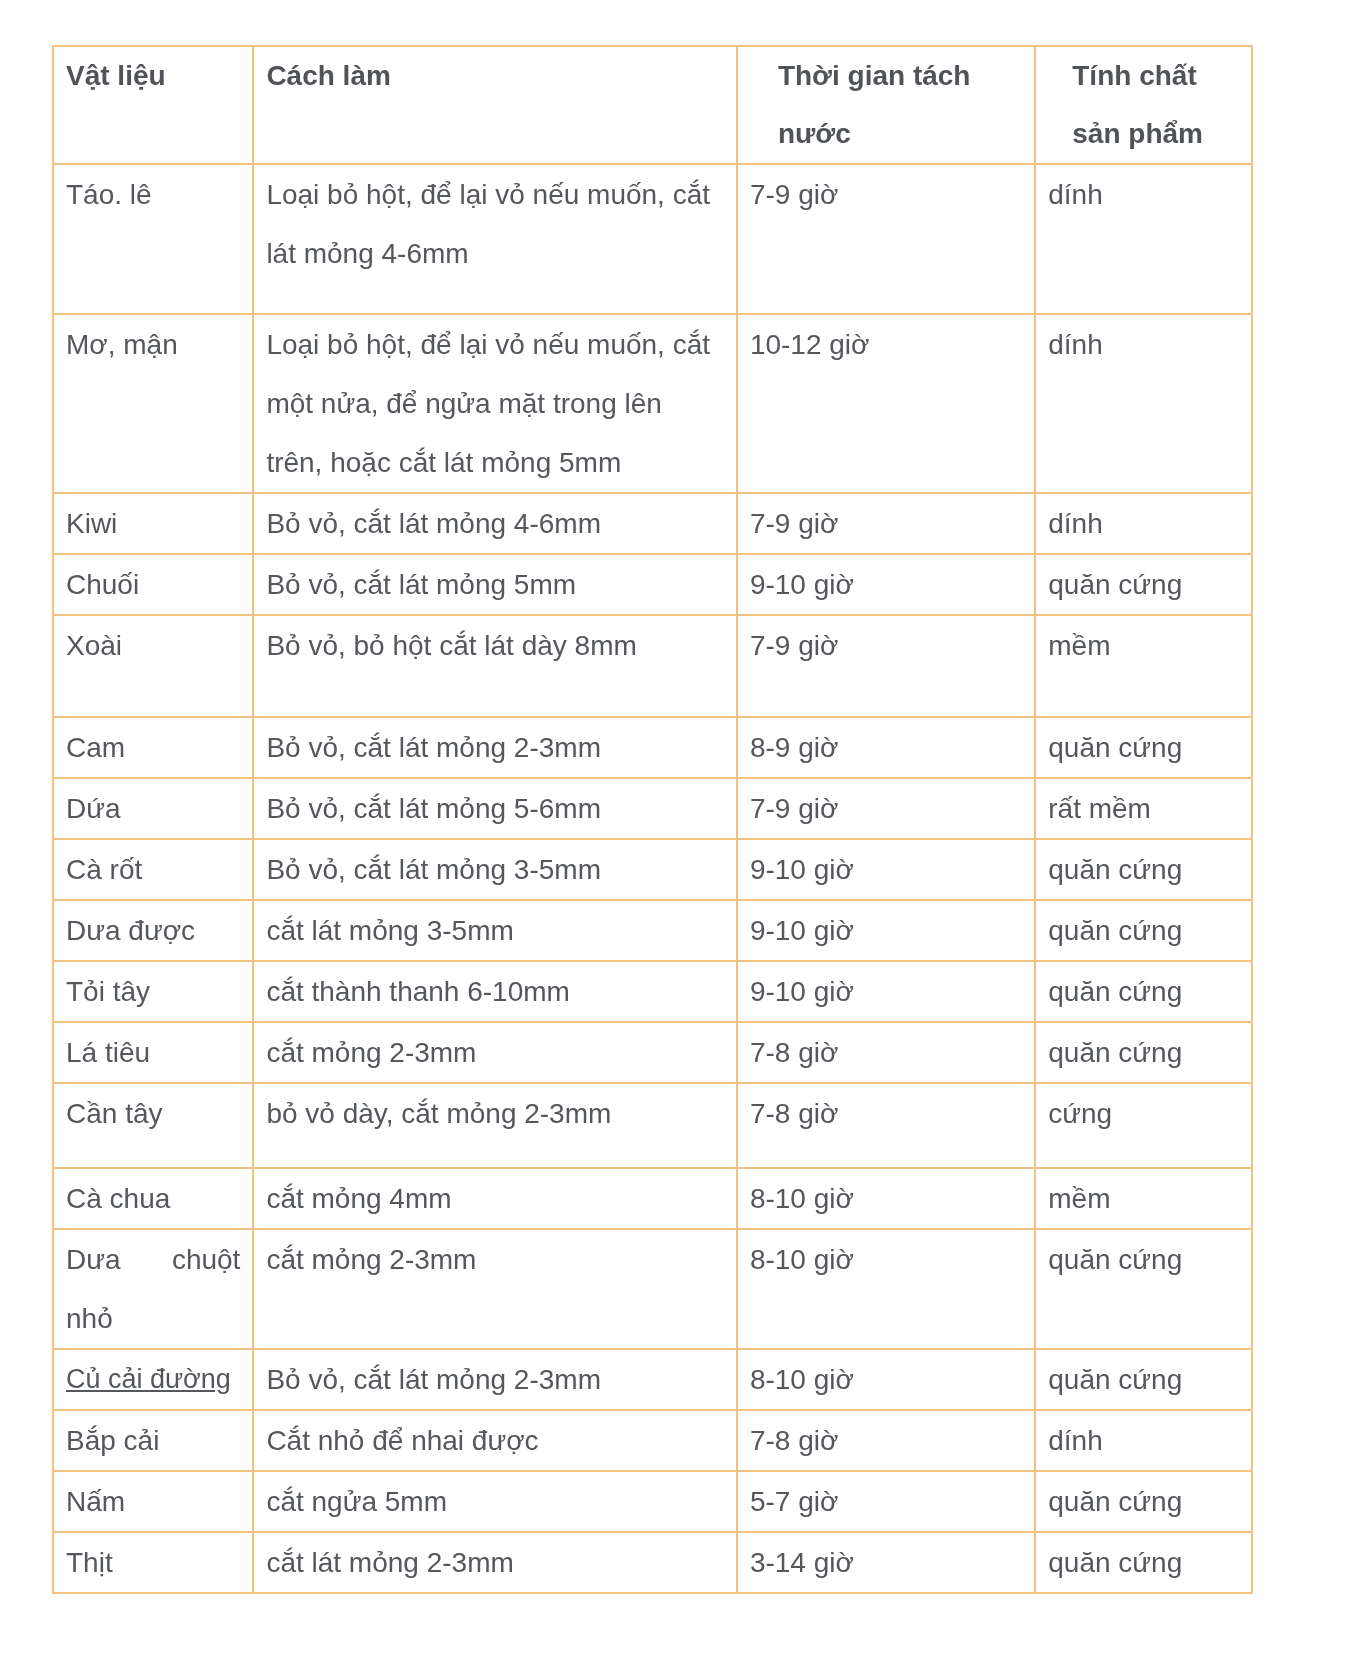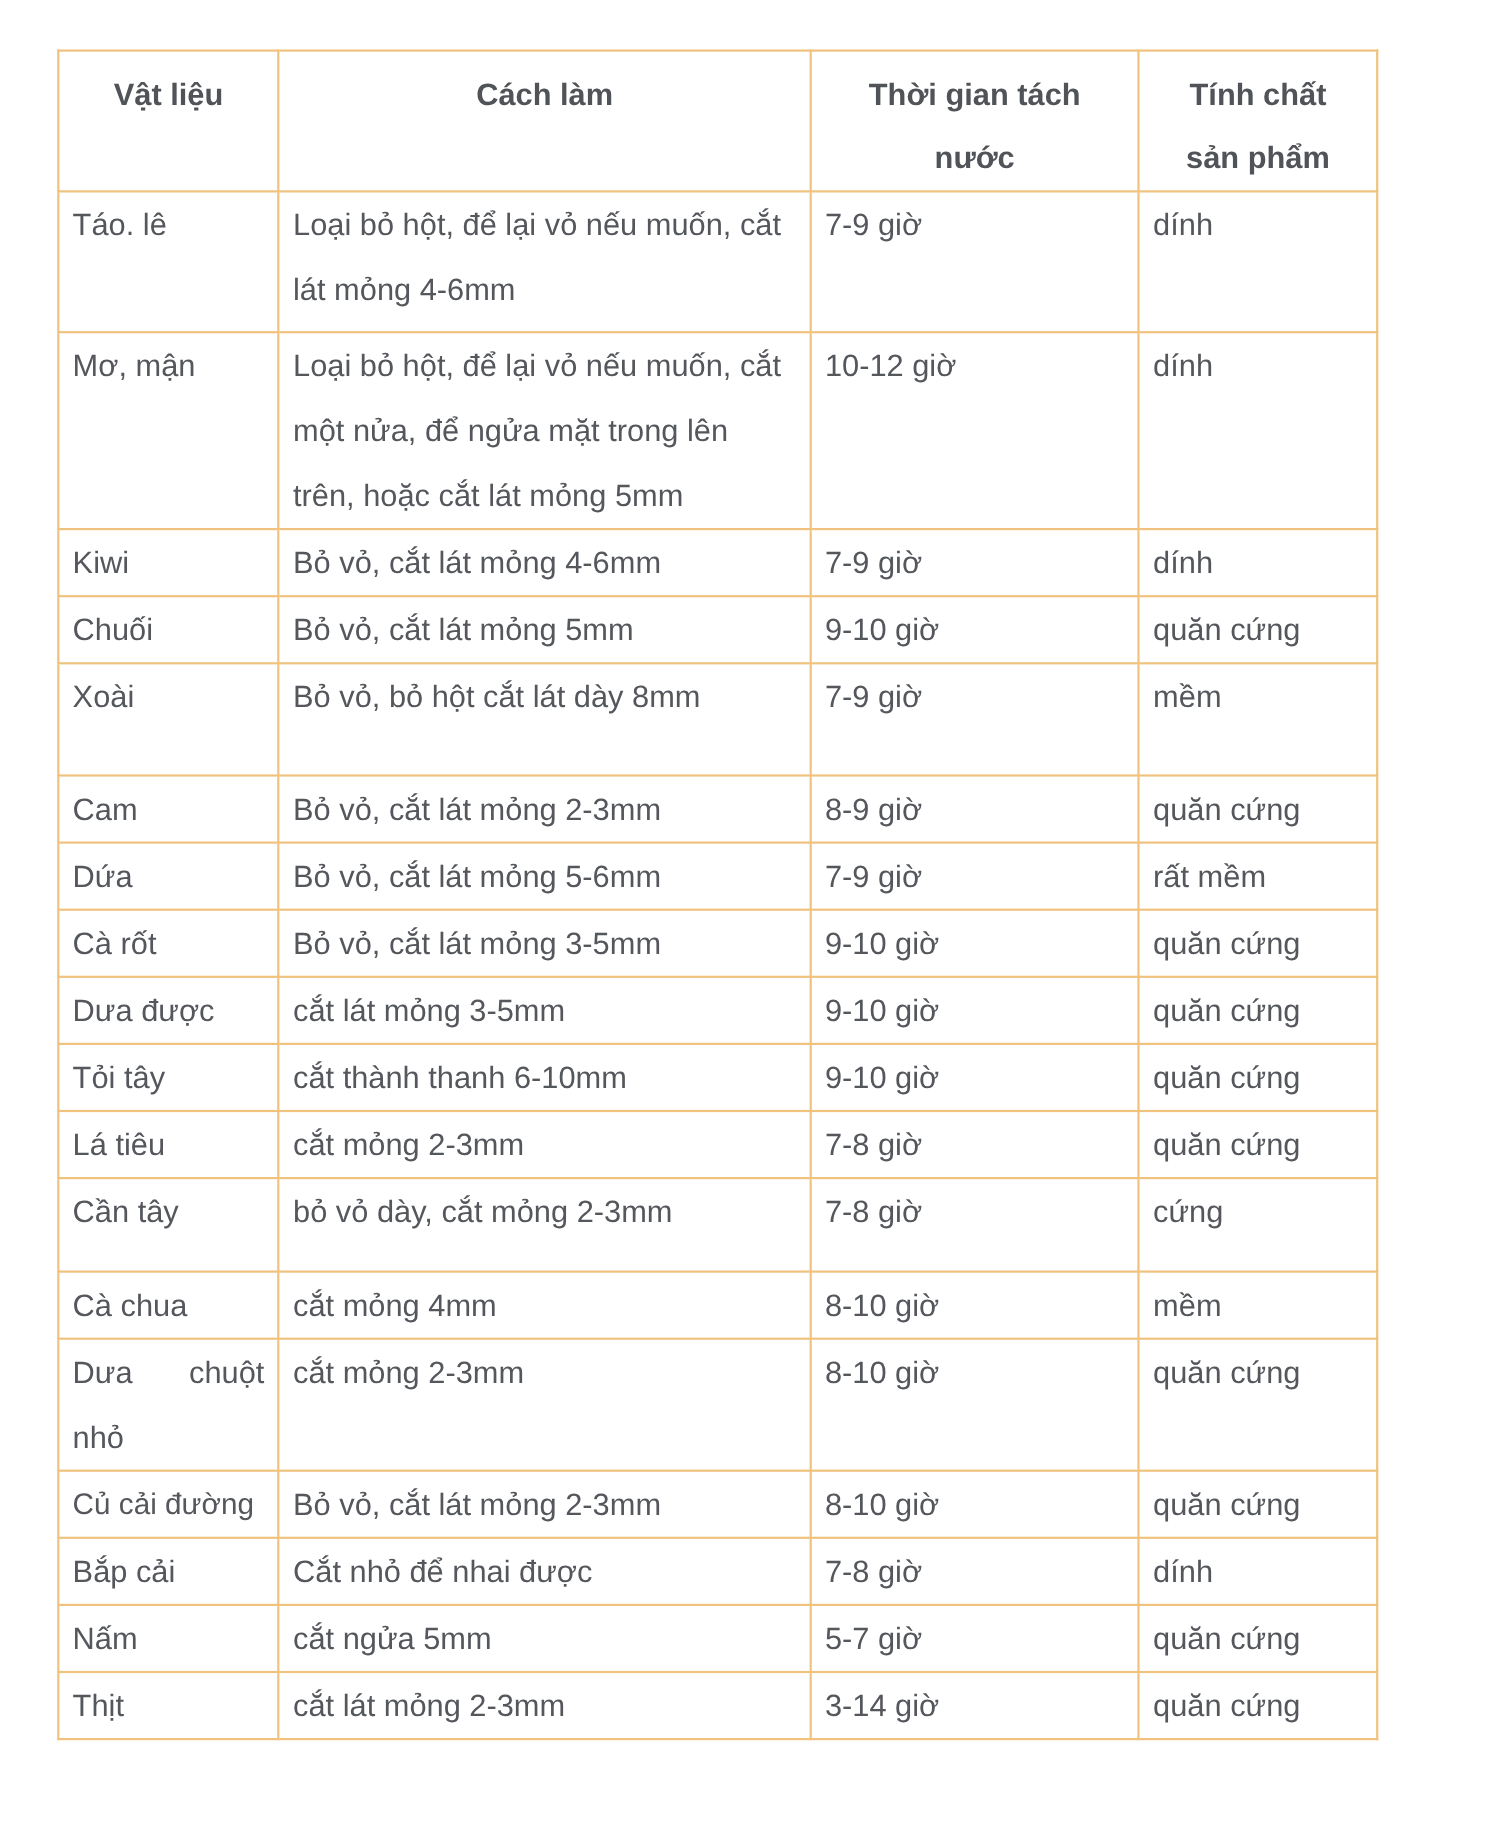--- a/index.html
+++ b/index.html
@@ -26,57 +26,57 @@
     .data-table td, .data-table th {
       border: 2px solid #f0c27e;
       vertical-align: top;
       padding: 0 12px;
       font-size: 28px;
       line-height: 59px;
       word-wrap: break-word;
     }
     .data-table th {
       font-weight: bold;
-      text-align: center;
+      text-align: left;
       color: #505357;
       font-size: 28px;
       line-height: 58px;
-      padding: 10px 12px 0 12px;
+      padding: 0 12px 0 12px;
     }
     .col-material { width: 184px; }
     .col-method { width: 444px; }
     .col-time { width: 274px; }
     .col-property { width: 199px; }
     td.cell-material.justified {
       text-align: justify;
       text-align-last: justify;
       border-radius: 25px;
     }
-    .nowrap { white-space: nowrap; }
+    .nowrap { white-space: nowrap; text-decoration: underline; }
   </style>
 </head>
 <body>
 
 <table class="data-table">
   <colgroup>
     <col class="col-material">
     <col class="col-method">
     <col class="col-time">
     <col class="col-property">
   </colgroup>
   <thead>
     <tr style="height:117px">
       <th>Vật liệu</th>
       <th>Cách làm</th>
       <th style="padding-left:40px;padding-right:40px">Thời gian tách nước</th>
       <th style="padding-left:36px;padding-right:36px">Tính chất sản phẩm</th>
     </tr>
   </thead>
   <tbody>
-    <tr style="height:128px">
+    <tr style="height:150px">
       <td class="cell-material">Táo. lê</td>
       <td>Loại bỏ hột, để lại vỏ nếu muốn, cắt lát mỏng 4-6mm</td>
       <td>7-9 giờ</td>
       <td>dính</td>
     </tr>
     <tr style="height:177px">
       <td class="cell-material">Mơ, mận</td>
       <td>Loại bỏ hột, để lại vỏ nếu muốn, cắt một nửa, để ngửa mặt trong lên trên, hoặc cắt lát mỏng 5mm</td>
       <td>10-12 giờ</td>
       <td>dính</td>

